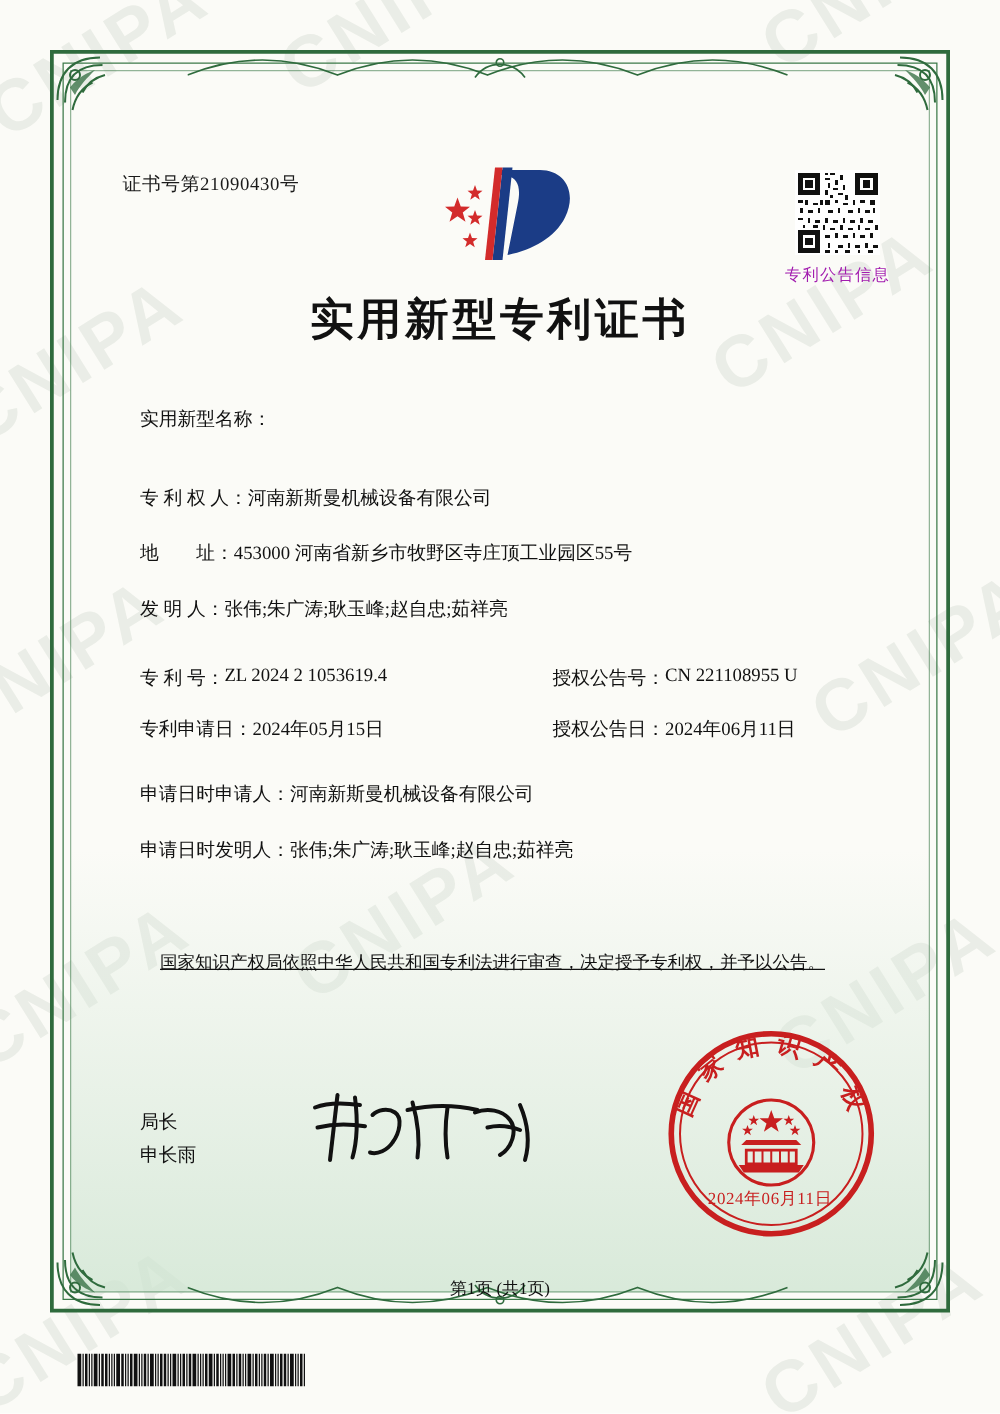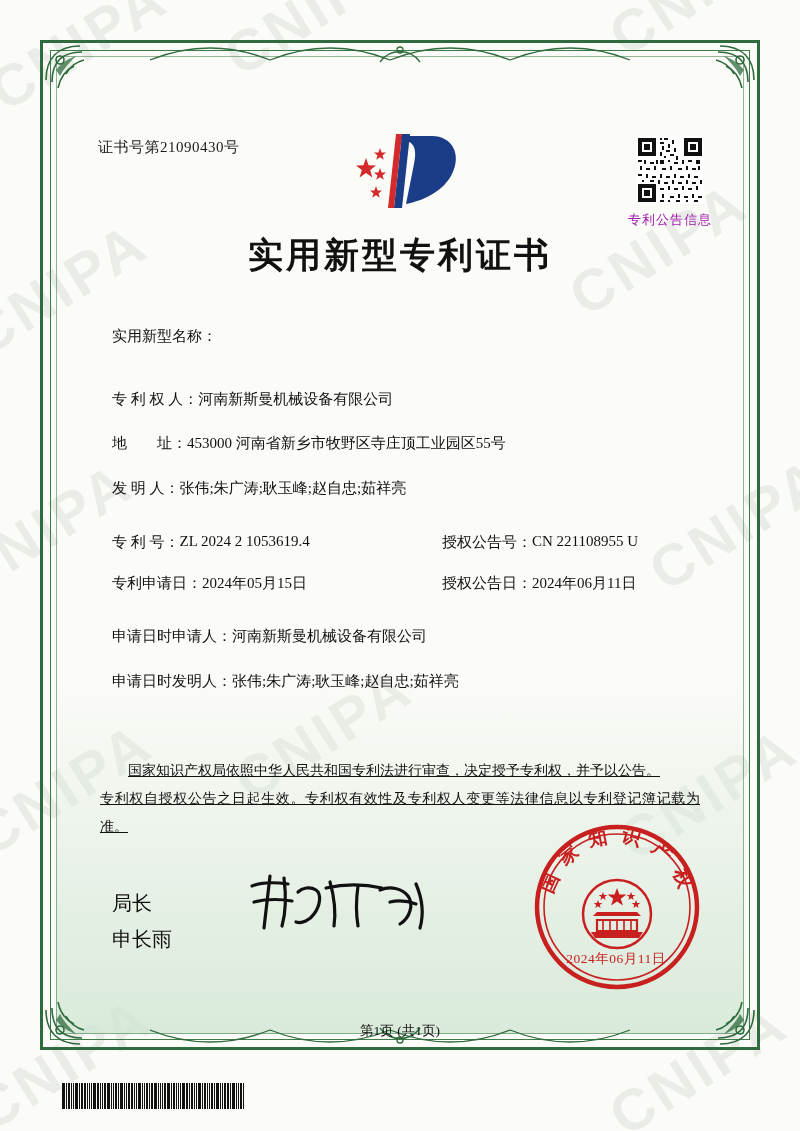--- a/index.html
+++ b/index.html
@@ -161,21 +161,21 @@
     line-height: 2.0;
     color: #111;
     text-align: justify;
   }
   .statement p { margin: 0; text-decoration: underline; }
   .statement p:first-child { text-indent: 28px; }
 
   .signature-block {
     position: absolute;
     left: 112px; top: 885px;
-    font-size: 20px;
+    font-size: 15px;
     color: #111;
     line-height: 1.8;
   }
   .sig-image {
     position: absolute;
     left: 240px; top: 868px;
     width: 200px; height: 70px;
   }
 
   .seal {
@@ -479,21 +479,20 @@
 
       <div class="field-row">
         <div class="fl">申请日时发明人：</div>
         <div class="fv">张伟;朱广涛;耿玉峰;赵自忠;茹祥亮</div>
       </div>
 
     </div>
 
     <div class="statement">
       <p>国家知识产权局依照中华人民共和国专利法进行审查，决定授予专利权，并予以公告。</p>
-      <p>专利权自授权公告之日起生效。专利权有效性及专利权人变更等法律信息以专利登记簿记载为准。</p>
     </div>
 
     <div class="signature-block">
       <div>局长</div>
       <div>申长雨</div>
     </div>
 
     <div class="sig-image">
       <svg width="200" height="70" viewBox="0 0 200 70">
         <g fill="none" stroke="#111" stroke-width="3.2" stroke-linecap="round" stroke-linejoin="round">

